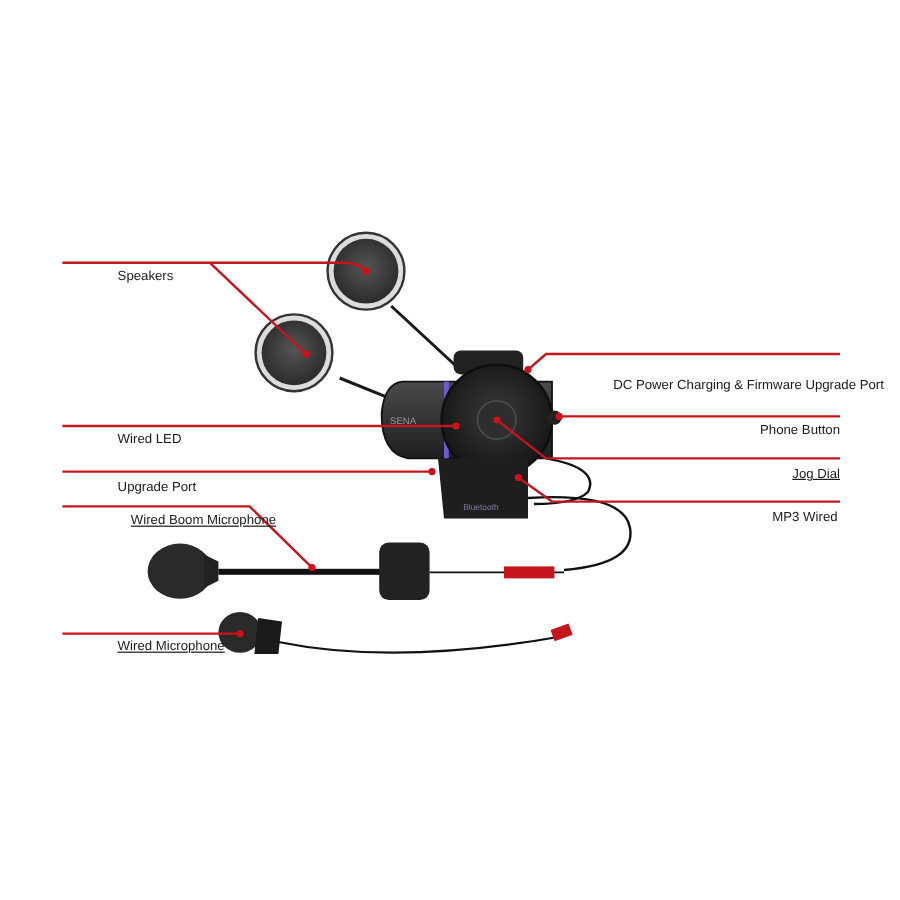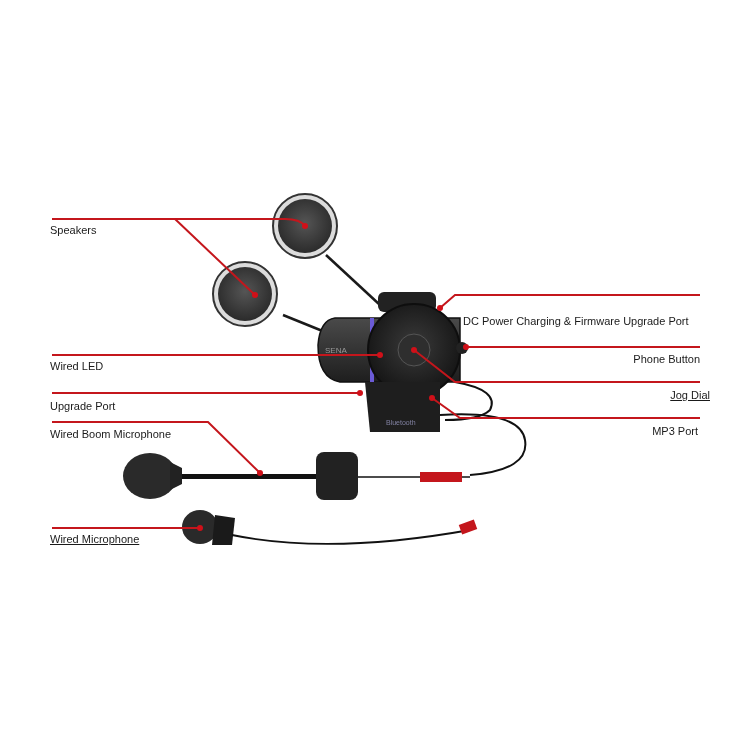--- a/index.html
+++ b/index.html
@@ -1,19 +1,19 @@
 <!DOCTYPE html>
 <html><head>
 <meta charset="utf-8">
 <style>
   html, body { margin: 0; padding: 0; background: #ffffff; }
   body { width: 750px; height: 750px; position: relative; overflow: hidden;
          font-family: "Liberation Sans", sans-serif; }
   svg.diagram { position: absolute; left: 0; top: 0; }
-  .label { position: absolute; font-size: 11px; color: #1a1a1a; white-space: nowrap; }
+  .label { position: absolute; font-size: 11px; color: #1a1a1a; white-space: nowrap; margin-left: 48px; }
   .label.right { text-align: right; }
 </style>
 </head>
 <body>
 
 <svg class="diagram" width="750" height="750" viewBox="0 0 750 750">
   <defs>
     <radialGradient id="spk" cx="50%" cy="45%" r="55%">
       <stop offset="0%" stop-color="#555"></stop>
       <stop offset="100%" stop-color="#2b2b2b"></stop>
@@ -98,19 +98,19 @@
     <circle cx="440" cy="308" r="3"></circle>
     <circle cx="466" cy="347" r="3"></circle>
     <circle cx="414" cy="350" r="3"></circle>
     <circle cx="432" cy="398" r="3"></circle>
   </g>
 </svg>
 
 <div class="label" style="left:50px; top:224px;">Speakers</div>
 <div class="label" style="left:50px; top:360px;">Wired LED</div>
 <div class="label" style="left:50px; top:400px;">Upgrade Port</div>
-<div class="label" style="left:50px; top:428px;">Wired Boom Microphone</div>
+<div class="label" style="left:61px; top:428px;text-decoration:underline;">Wired Boom Microphone</div>
 <div class="label" style="left:50px; top:533px;text-decoration:underline;">Wired Microphone</div>
 
 <div class="label" style="left:463px; top:315px;">DC Power Charging &amp; Firmware Upgrade Port</div>
 <div class="label right" style="right:50px; top:353px;">Phone Button</div>
-<div class="label right" style="right:40px; top:389px;text-decoration:underline;">Jog Dial</div>
-<div class="label right" style="right:52px; top:425px;">MP3 Port</div>
+<div class="label right" style="right:50px; top:389px;text-decoration:underline;">Jog Dial</div>
+<div class="label right" style="right:52px; top:425px;">MP3 Wired</div>
 
 </body></html>

